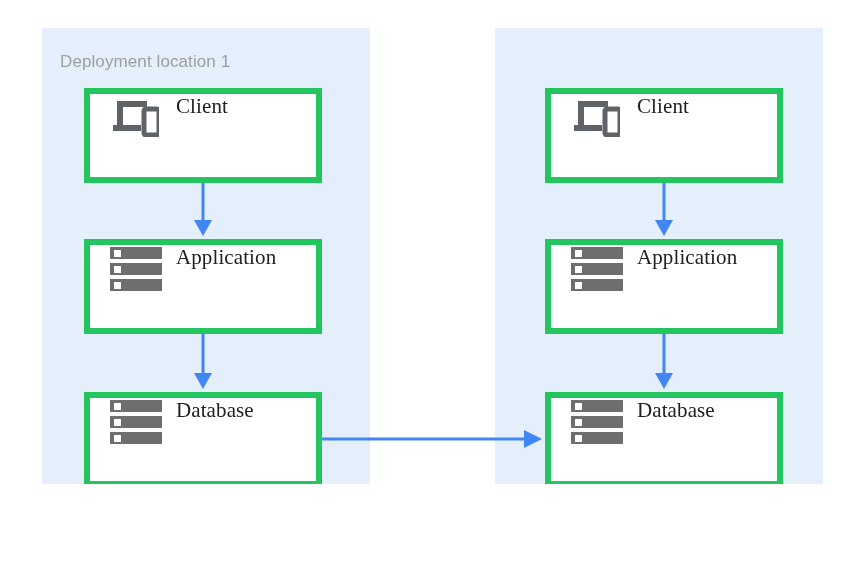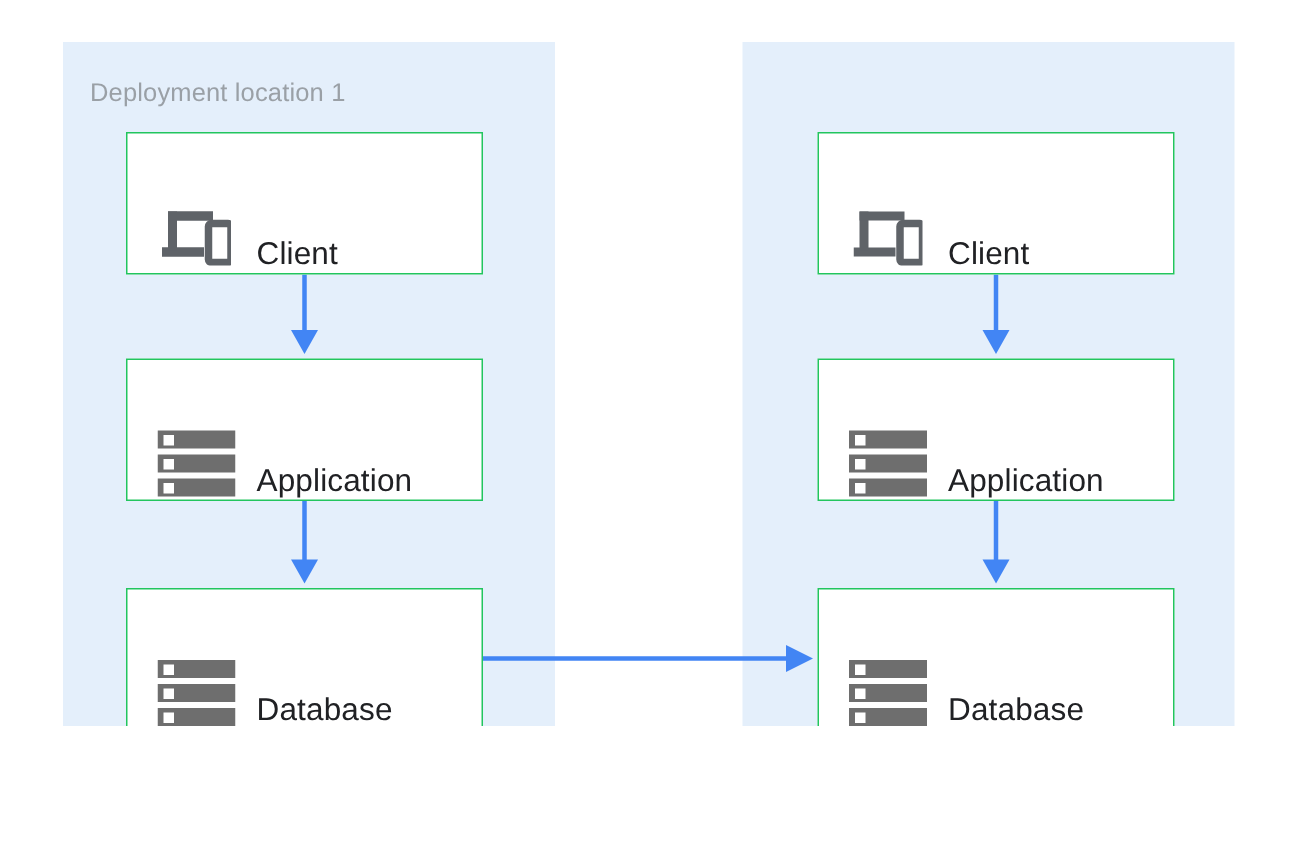--- a/index.html
+++ b/index.html
@@ -26,24 +26,25 @@
     color: #9aa0a6;
     font-size: 17px;
     line-height: 20px;
     letter-spacing: 0.1px;
     white-space: nowrap;
   }
   .node {
     position: absolute;
     box-sizing: border-box;
     background: #ffffff;
-    border: 1px solid #22c55e;
+    border: 6px solid #22c55e;
     display: flex;
-    align-items: flex-end;
+    align-items: flex-start;
     justify-content: flex-start;
+    font-family: Liberation Serif, serif;
   }
   .node-icon {
     flex: 0 0 auto;
     margin-left: 18px;
     width: 56px;
     height: 48px;
     display: flex;
     align-items: center;
     justify-content: center;
   }

